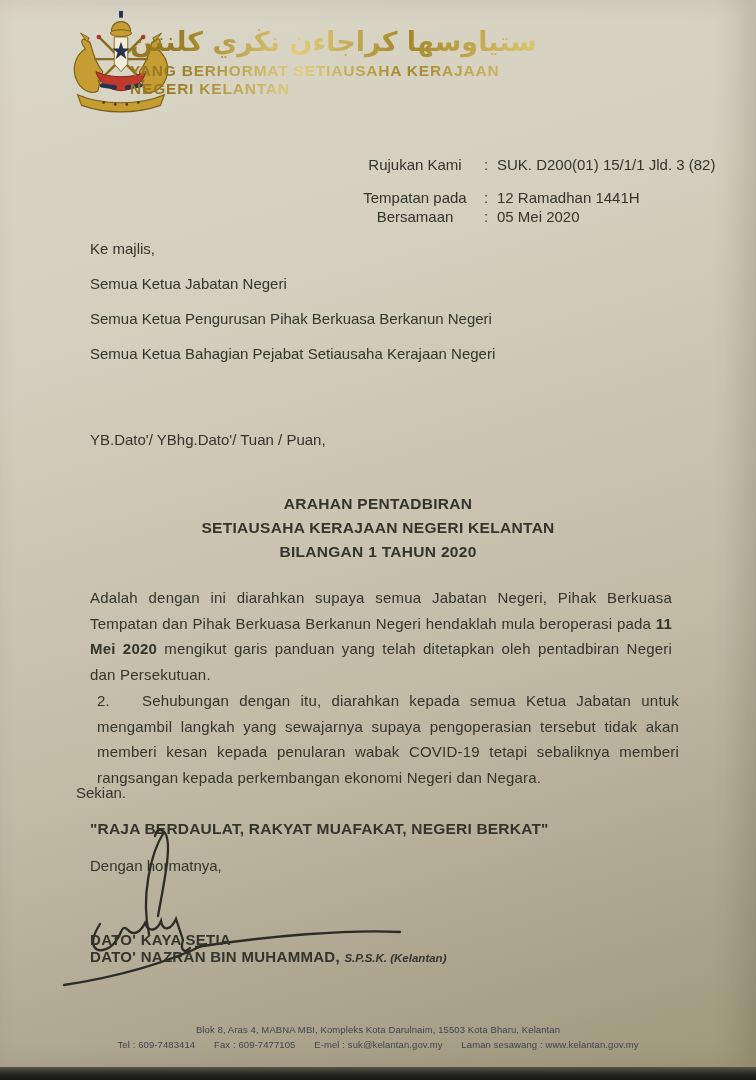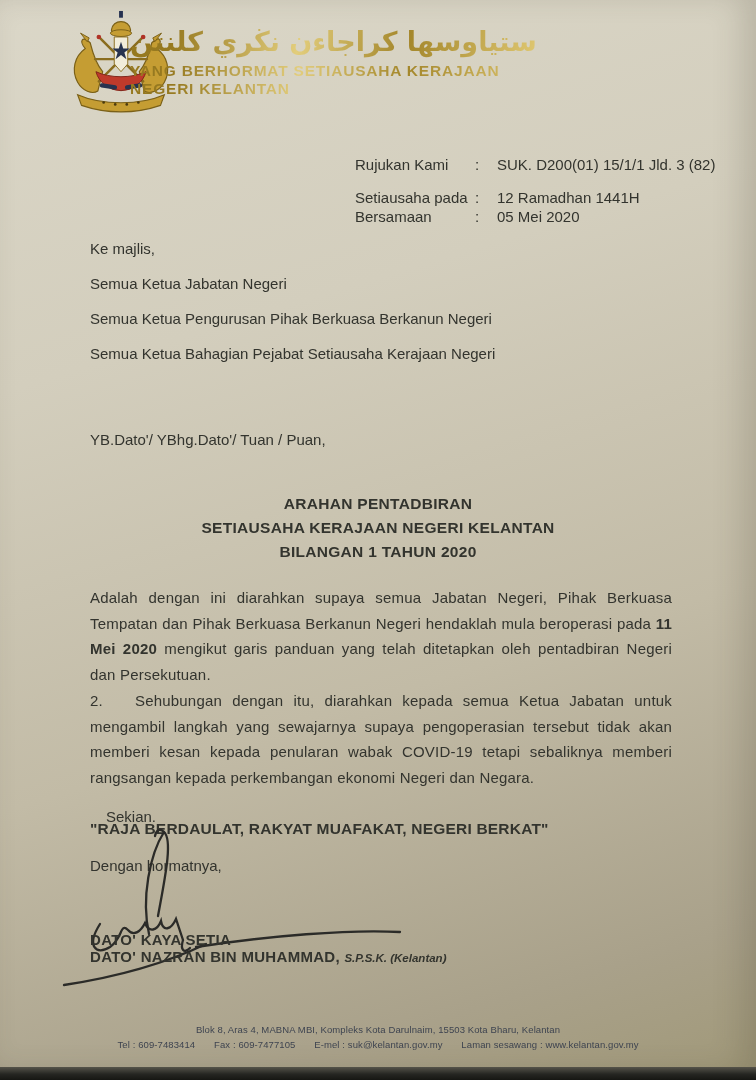--- a/index.html
+++ b/index.html
@@ -21,41 +21,41 @@
     background:linear-gradient(100deg,#967920 8%,#e2cd7c 32%,#a3862a 52%,#dcc46e 76%,#967920 96%);
     -webkit-background-clip:text; background-clip:text;
     -webkit-text-fill-color:transparent;
   }
   .jawi { font-family:"DejaVu Sans", sans-serif; font-size:27px; font-weight:bold; direction:rtl; line-height:1.3; }
   .head-line1 { margin-top:3px; font-size:15.5px; font-weight:bold; letter-spacing:.8px; line-height:1.15; }
   .head-line2 { font-size:15.5px; font-weight:bold; letter-spacing:.8px; line-height:1.15; }
 
   
   .ref-block { position:absolute; left:355px; top:155px; font-size:15px; }
-  .ref-row { display:flex; line-height:19px; }
+  .ref-row { display:flex; line-height:19px;text-align:center; }
   .ref-row.gap { margin-top:14px; }
   .ref-label { width:120px; }
   .ref-sep { width:22px; }
 
   
   .recipients { position:absolute; left:90px; top:240px; font-size:15px; }
   .recipients p { margin:0 0 16.5px; line-height:18.5px; }
   .greeting { position:absolute; left:90px; top:431px; font-size:15px; }
 
   
   .title-block { position:absolute; left:0; top:492px; width:756px; text-align:center;
                  font-weight:bold; font-size:15.5px; line-height:24px; letter-spacing:.3px; }
 
   
   .para { position:absolute; left:90px; width:582px; font-size:15px; line-height:25.5px;
           text-align:justify; letter-spacing:.2px; }
   .para1 { top:585px; }
-  .para2 { top:688px; }
+  .para2 { top:688px;margin-left:7px; }
   .pnum { margin-right:32px; }
-  .sekian { position:absolute; left:106px; top:784px; font-size:15px;margin-top:24px; }
+  .sekian { position:absolute; left:76px; top:784px; font-size:15px; }
   .motto  { position:absolute; left:90px; top:820px; font-size:15.5px; font-weight:bold; letter-spacing:.2px; }
   .signoff{ position:absolute; left:90px; top:857px; font-size:15px; }
 
   
   .sig-svg { position:absolute; left:48px; top:826px; width:420px; height:180px; }
   .sig-name { position:absolute; left:90px; top:931px; font-size:15px; font-weight:bold; letter-spacing:.3px; }
   .sig-name .row2 { }
   .honorific { font-size:11.5px; font-style:italic; font-weight:bold; letter-spacing:0; }
 
   
@@ -110,21 +110,21 @@
     <div class="head-line2 gold">NEGERI KELANTAN</div>
   </div>
 
   <div class="ref-block">
     <div class="ref-row">
       <span class="ref-label">Rujukan Kami</span>
       <span class="ref-sep">:</span>
       <span class="ref-value">SUK. D200(01) 15/1/1 Jld. 3 (82)</span>
     </div>
     <div class="ref-row gap">
-      <span class="ref-label">Setiausaha pada</span>
+      <span class="ref-label">Tempatan pada</span>
       <span class="ref-sep">:</span>
       <span class="ref-value">12 Ramadhan 1441H</span>
     </div>
     <div class="ref-row">
       <span class="ref-label">Bersamaan</span>
       <span class="ref-sep">:</span>
       <span class="ref-value">05 Mei 2020</span>
     </div>
   </div>
 

